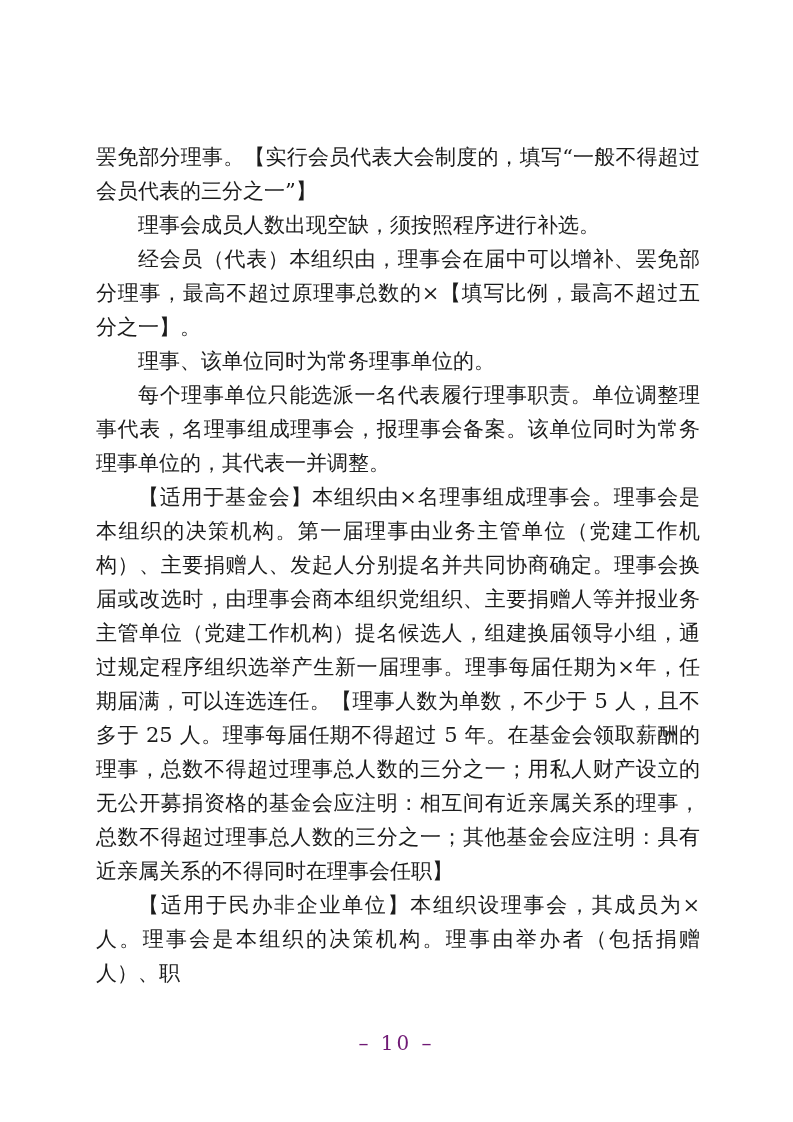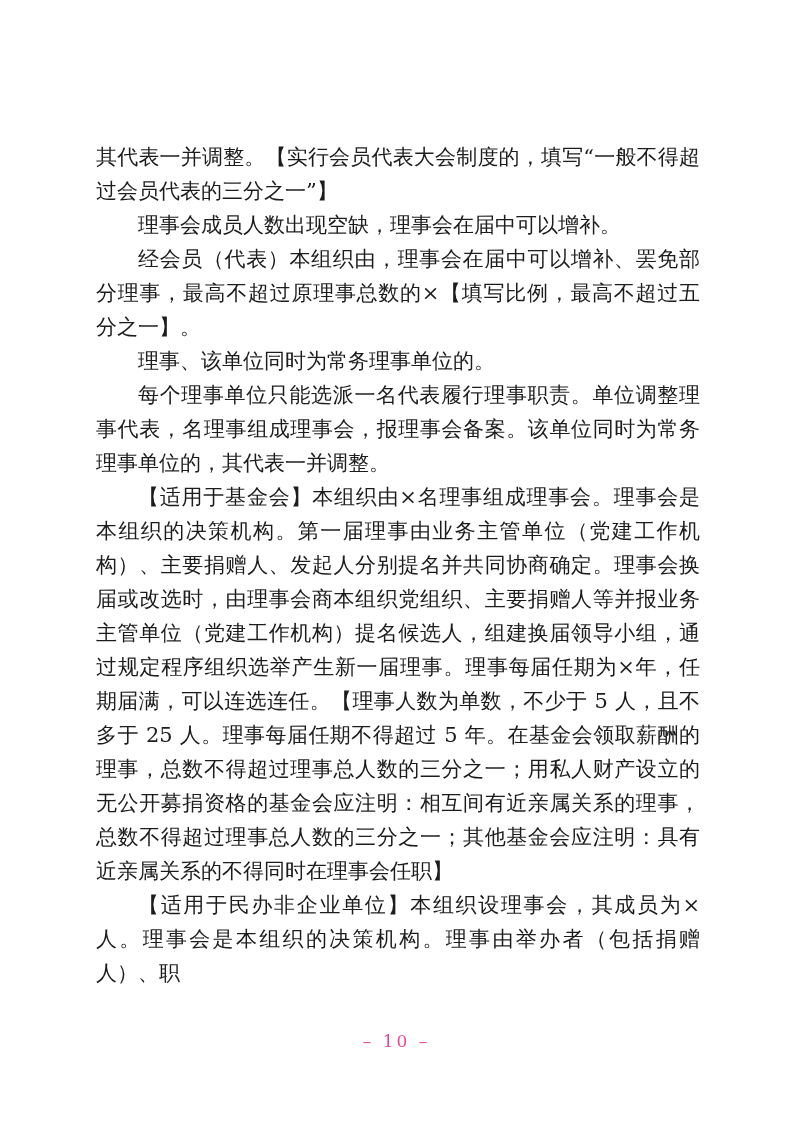--- a/index.html
+++ b/index.html
@@ -36,32 +36,32 @@
     text-indent: 0;
   }
   .footer {
     position: absolute;
     top: 1031px;
     left: 0;
     width: 100%;
     text-align: center;
   }
   .page-number {
-    font-size: 17px;
+    font-size: 20px;
     letter-spacing: 3px;
-    color: #ec4899;
+    color: #701a75;
   }
 </style>
 </head>
 <body>
 
 <div class="page">
   <div class="content">
-    <p class="para no-indent">其代表一并调整。【实行会员代表大会制度的，填写“一般不得超过会员代表的三分之一”】</p>
-    <p class="para">理事会成员人数出现空缺，理事会在届中可以增补。</p>
+    <p class="para no-indent">罢免部分理事。【实行会员代表大会制度的，填写“一般不得超过会员代表的三分之一”】</p>
+    <p class="para">理事会成员人数出现空缺，须按照程序进行补选。</p>
     <p class="para">经会员（代表）本组织由，理事会在届中可以增补、罢免部分理事，最高不超过原理事总数的×【填写比例，最高不超过五分之一】。</p>
     <p class="para">理事、该单位同时为常务理事单位的。</p>
     <p class="para">每个理事单位只能选派一名代表履行理事职责。单位调整理事代表，名理事组成理事会，报理事会备案。该单位同时为常务理事单位的，其代表一并调整。</p>
     <p class="para">【适用于基金会】本组织由×名理事组成理事会。理事会是本组织的决策机构。第一届理事由业务主管单位（党建工作机构）、主要捐赠人、发起人分别提名并共同协商确定。理事会换届或改选时，由理事会商本组织党组织、主要捐赠人等并报业务主管单位（党建工作机构）提名候选人，组建换届领导小组，通过规定程序组织选举产生新一届理事。理事每届任期为×年，任期届满，可以连选连任。【理事人数为单数，不少于 5 人，且不多于 25 人。理事每届任期不得超过 5 年。在基金会领取薪酬的理事，总数不得超过理事总人数的三分之一；用私人财产设立的无公开募捐资格的基金会应注明：相互间有近亲属关系的理事，总数不得超过理事总人数的三分之一；其他基金会应注明：具有近亲属关系的不得同时在理事会任职】</p>
     <p class="para">【适用于民办非企业单位】本组织设理事会，其成员为×人。理事会是本组织的决策机构。理事由举办者（包括捐赠人）、职</p>
   </div>
   <div class="footer">
     <span class="page-number">– 10 –</span>
   </div>
 </div>

